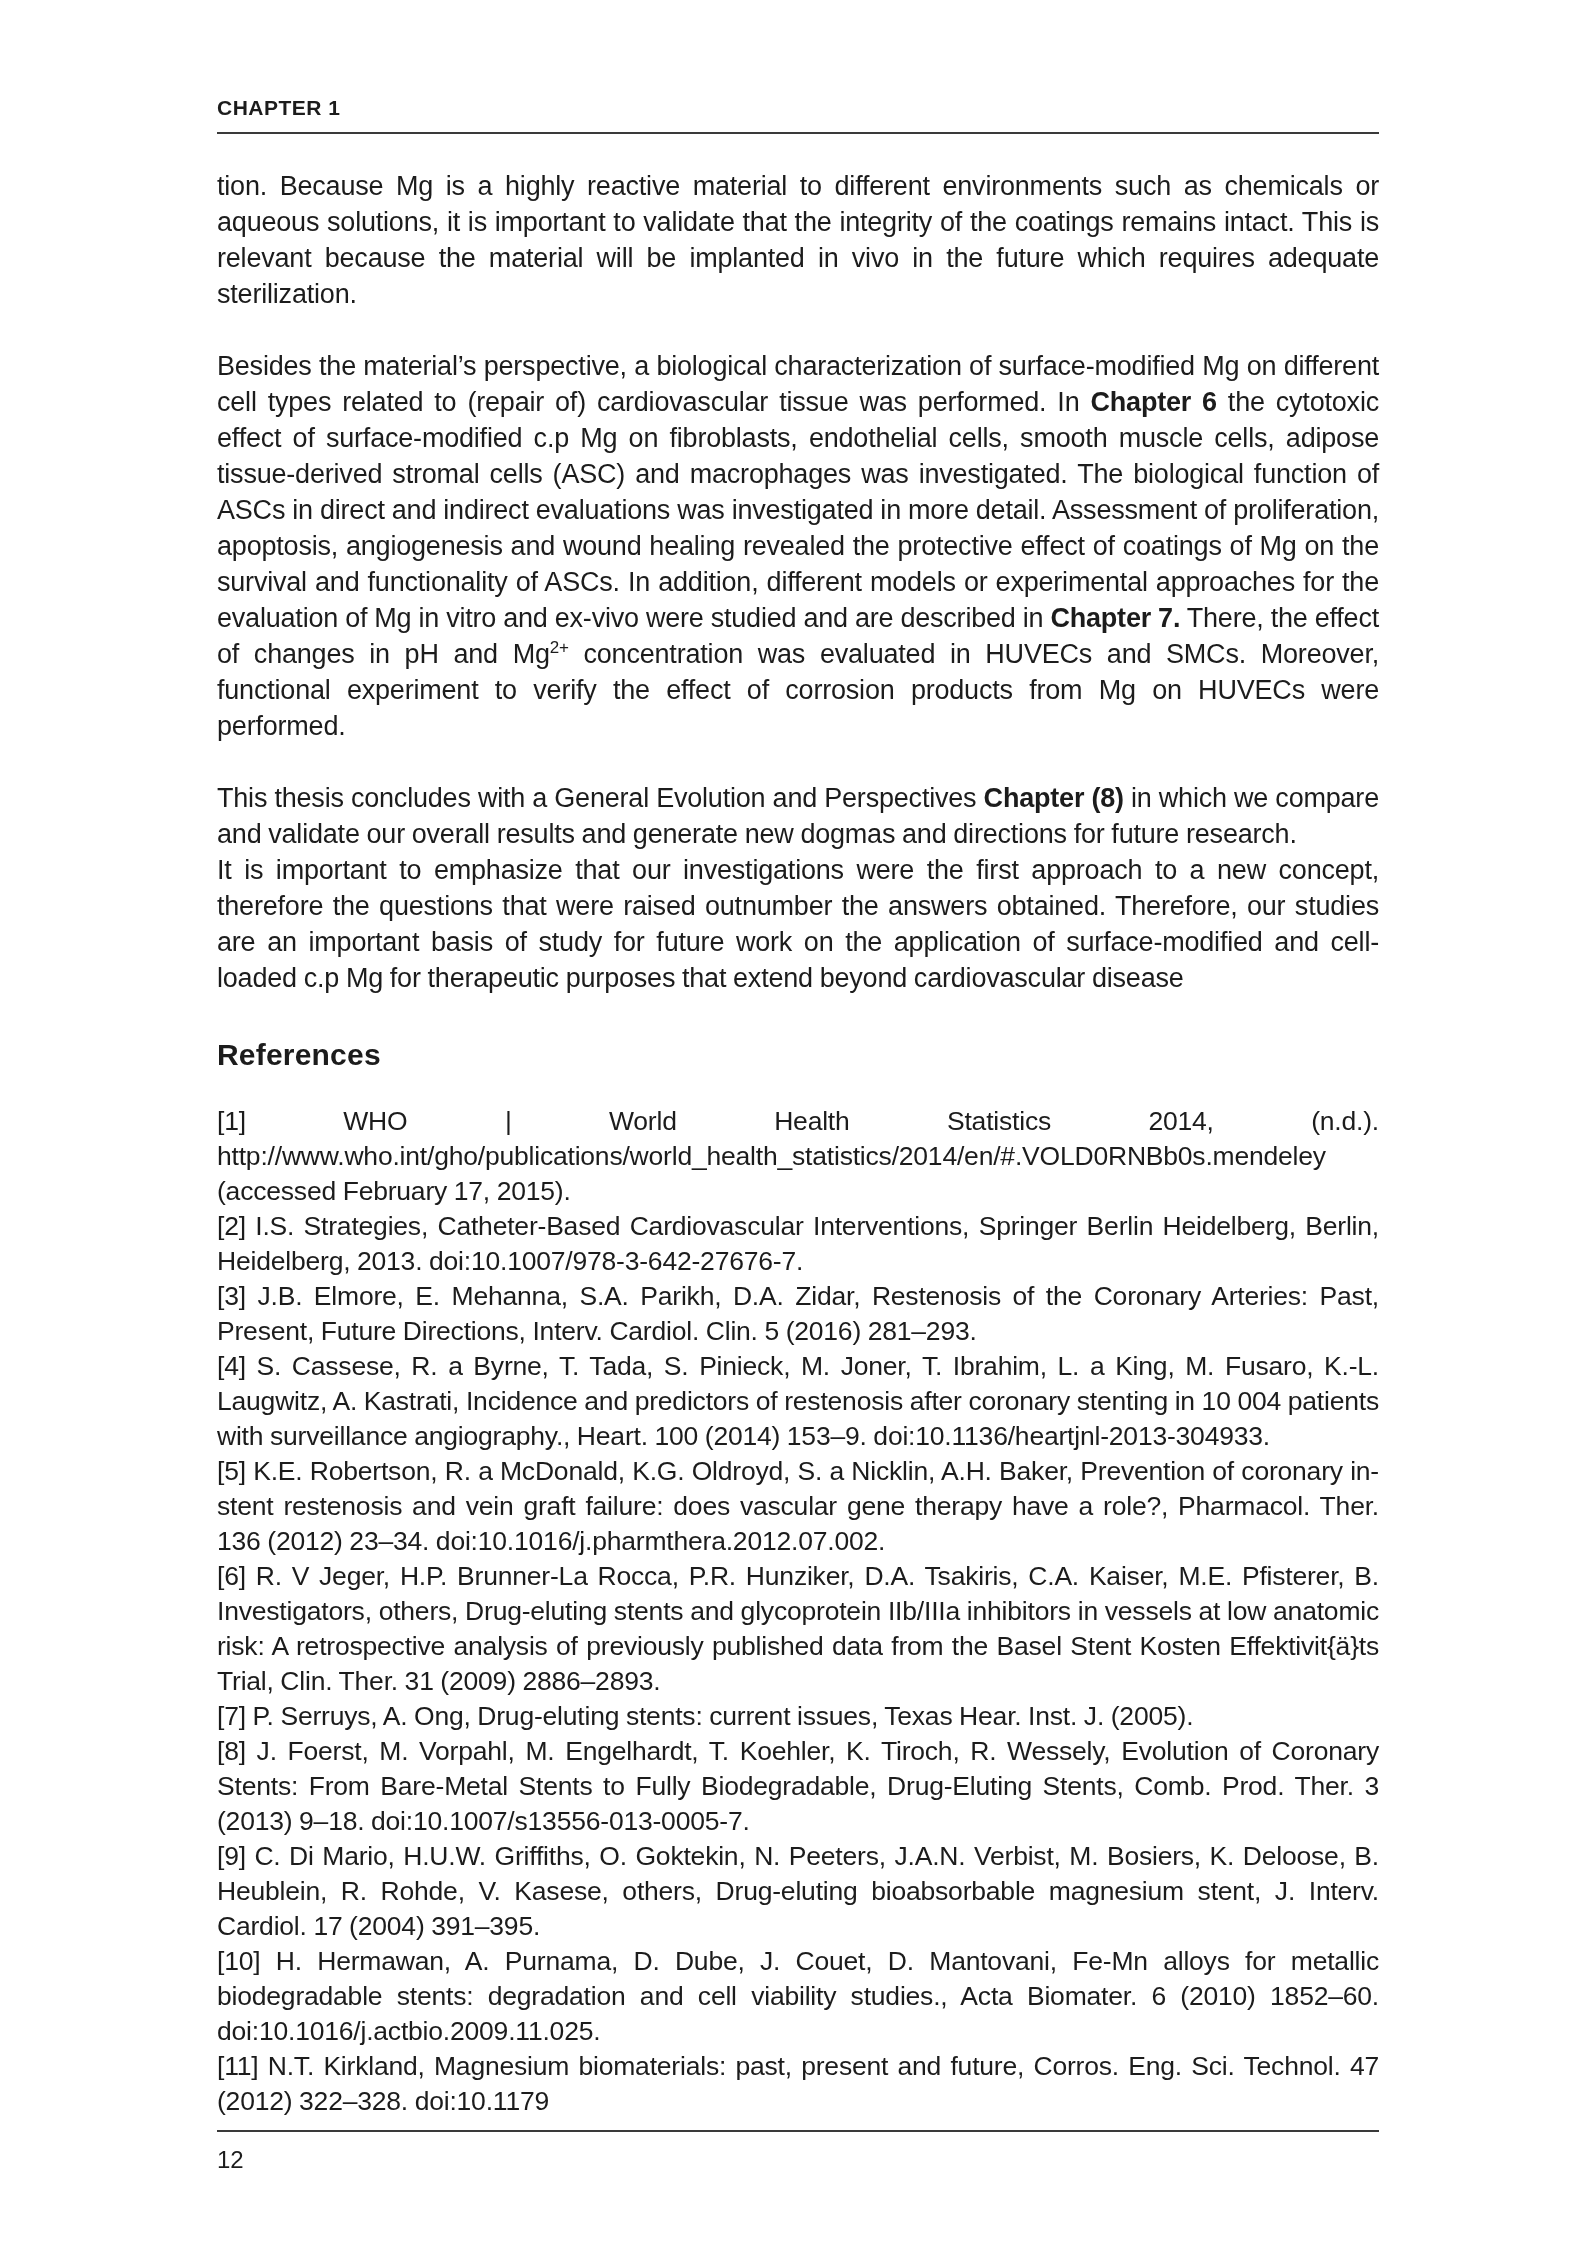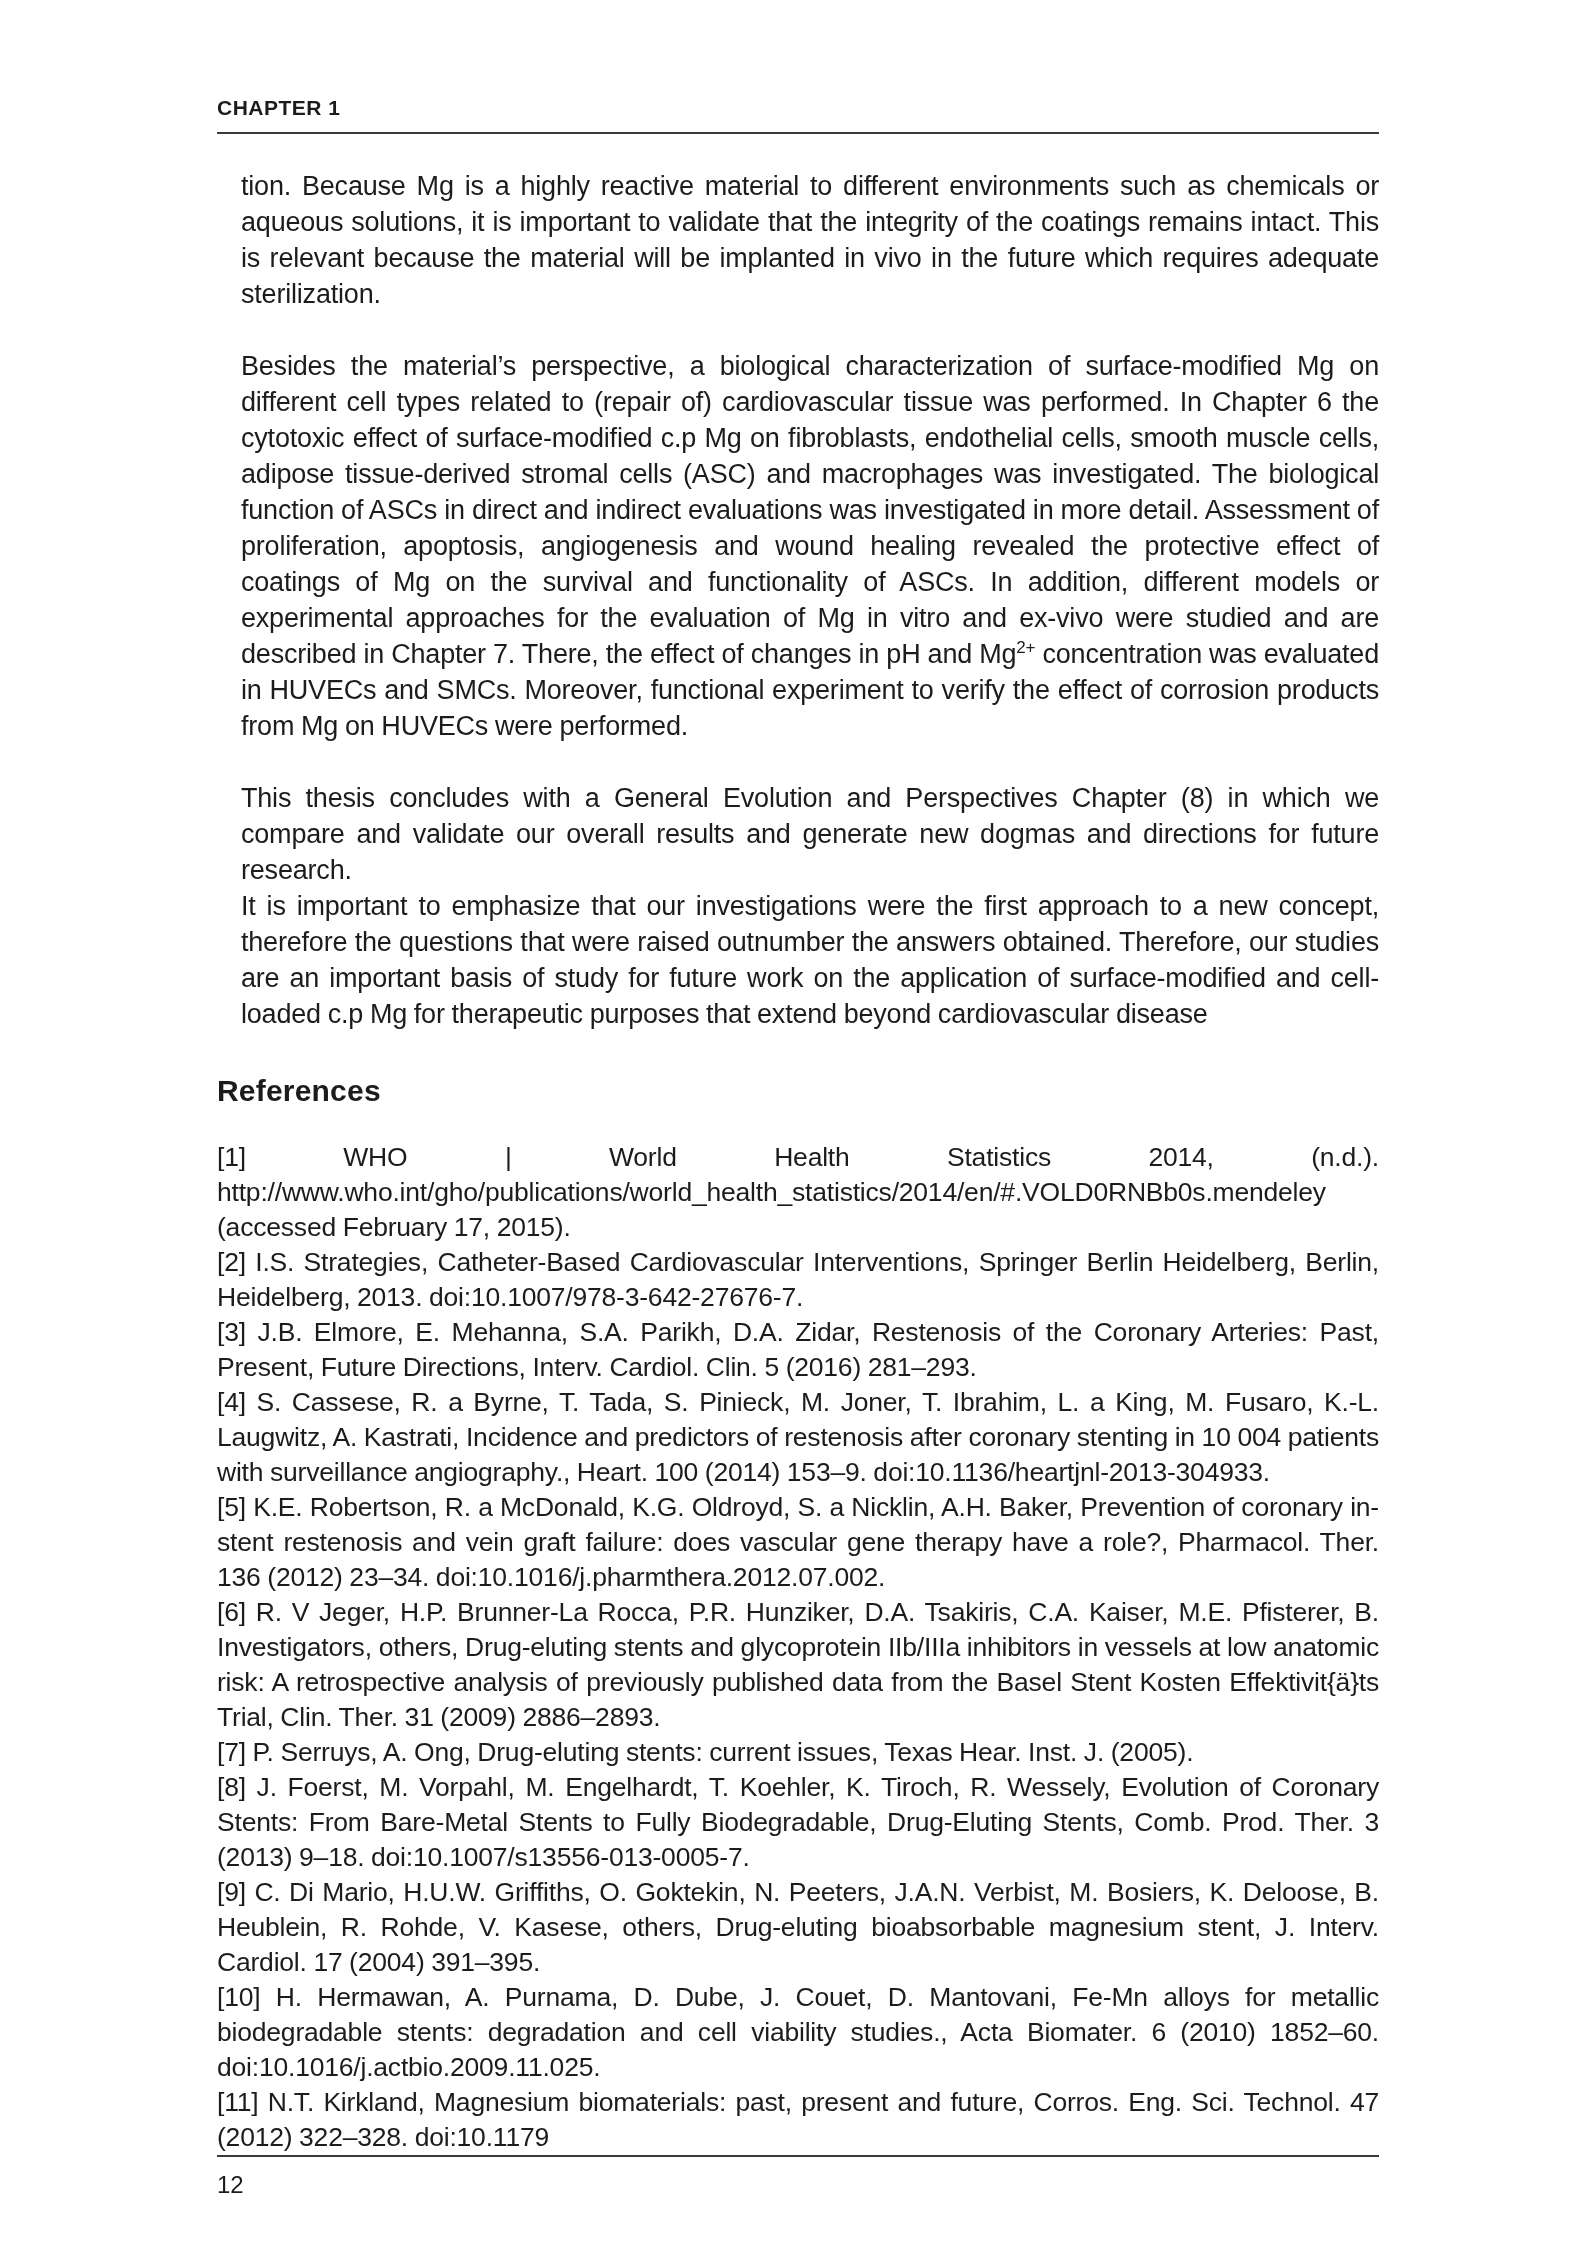--- a/index.html
+++ b/index.html
@@ -30,24 +30,23 @@
   }
 
   .body-content { margin-top: 34px; }
 
   .para {
     font-size: 27px;
     line-height: 36px;
     text-align: justify;
     letter-spacing: -0.2px;
     word-spacing: -0.5px;
-    margin-left: 24px;
   }
   .para.spaced { margin-top: 36px; }
-  .para b { font-weight: 400; }
+  .para b { font-weight: 700; }
   .para sup { font-size: 17px; line-height: 0; vertical-align: super; }
 
   .refs-heading {
     font-size: 30px;
     font-weight: 700;
     margin-top: 42px;
     margin-bottom: 32px;
     letter-spacing: 0.2px;
   }
 

